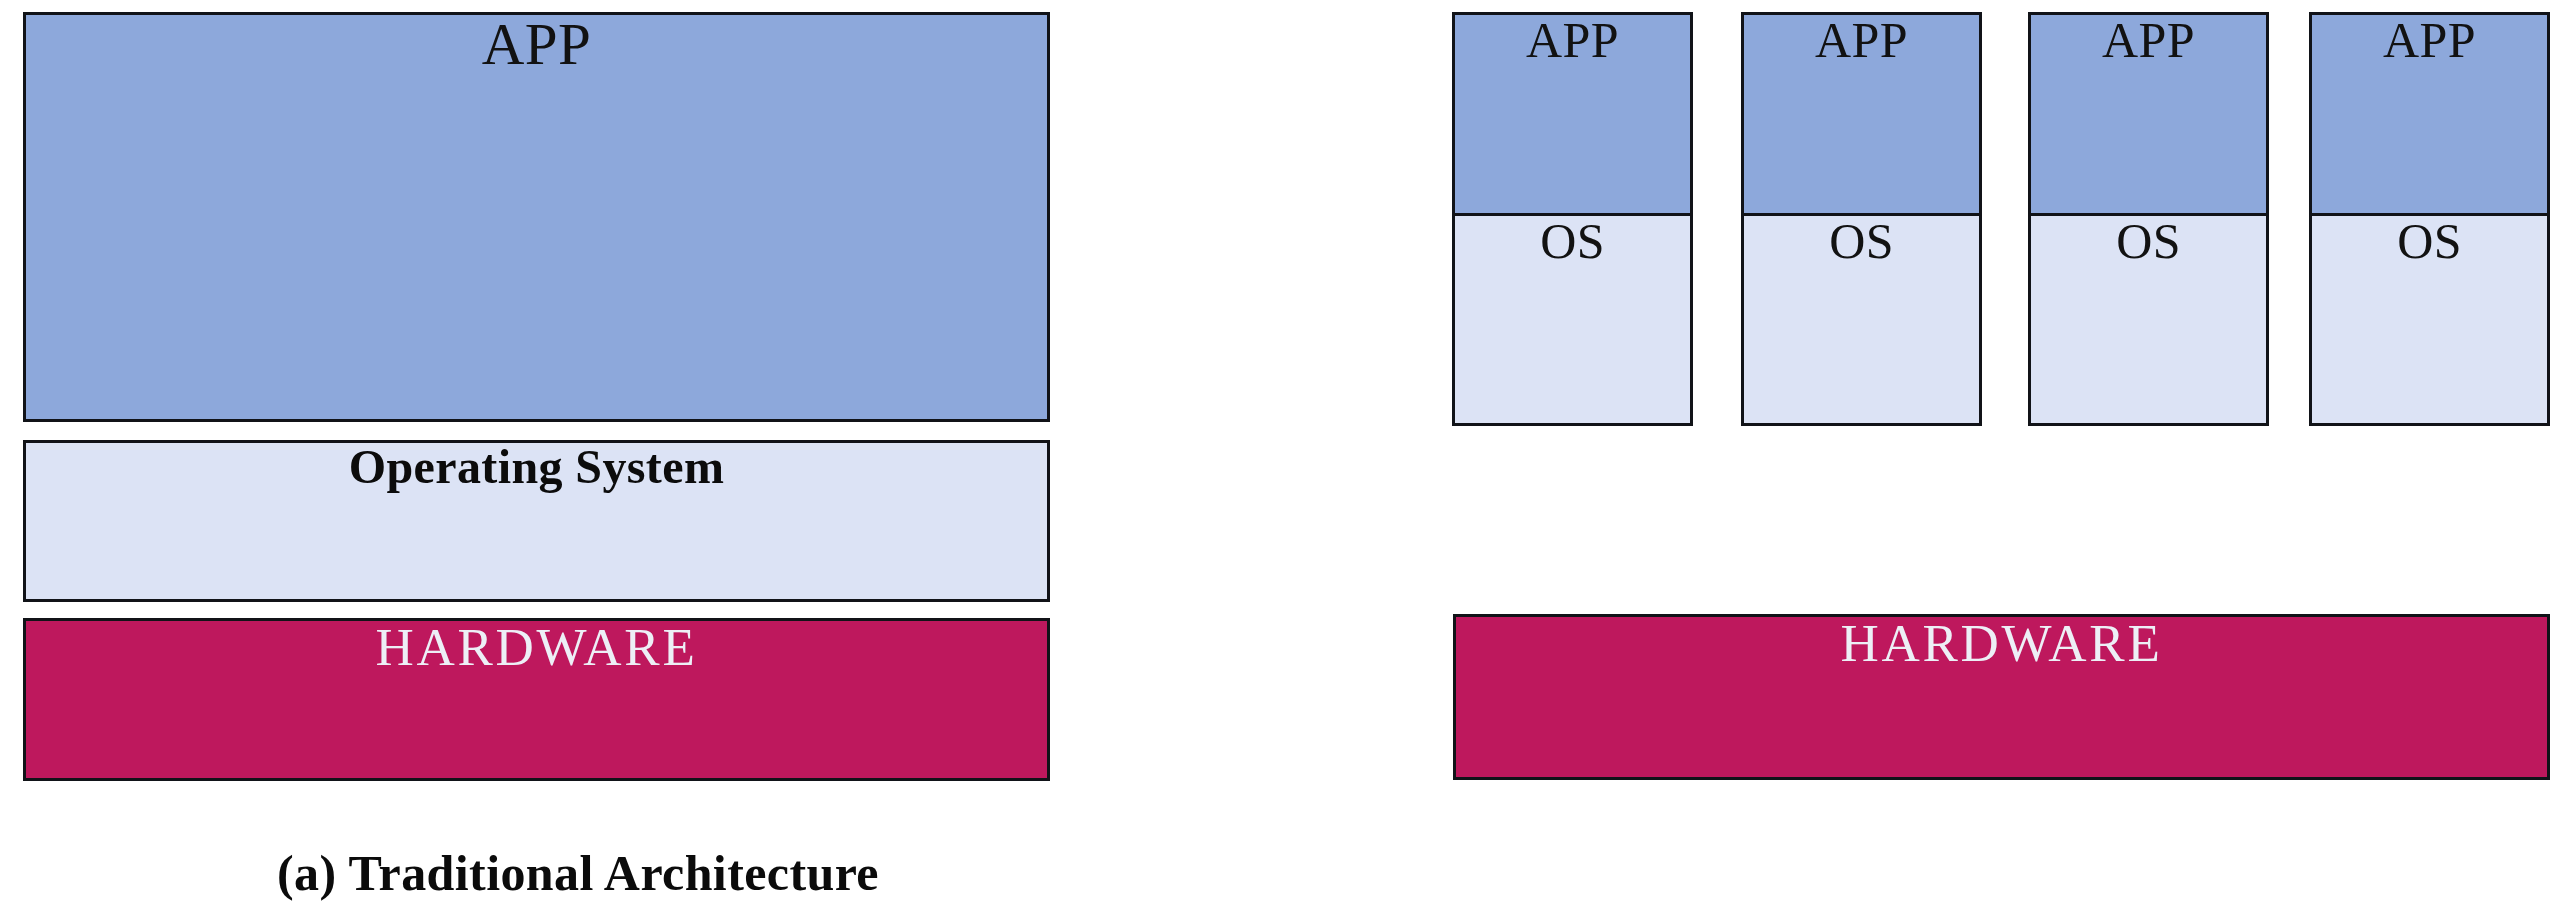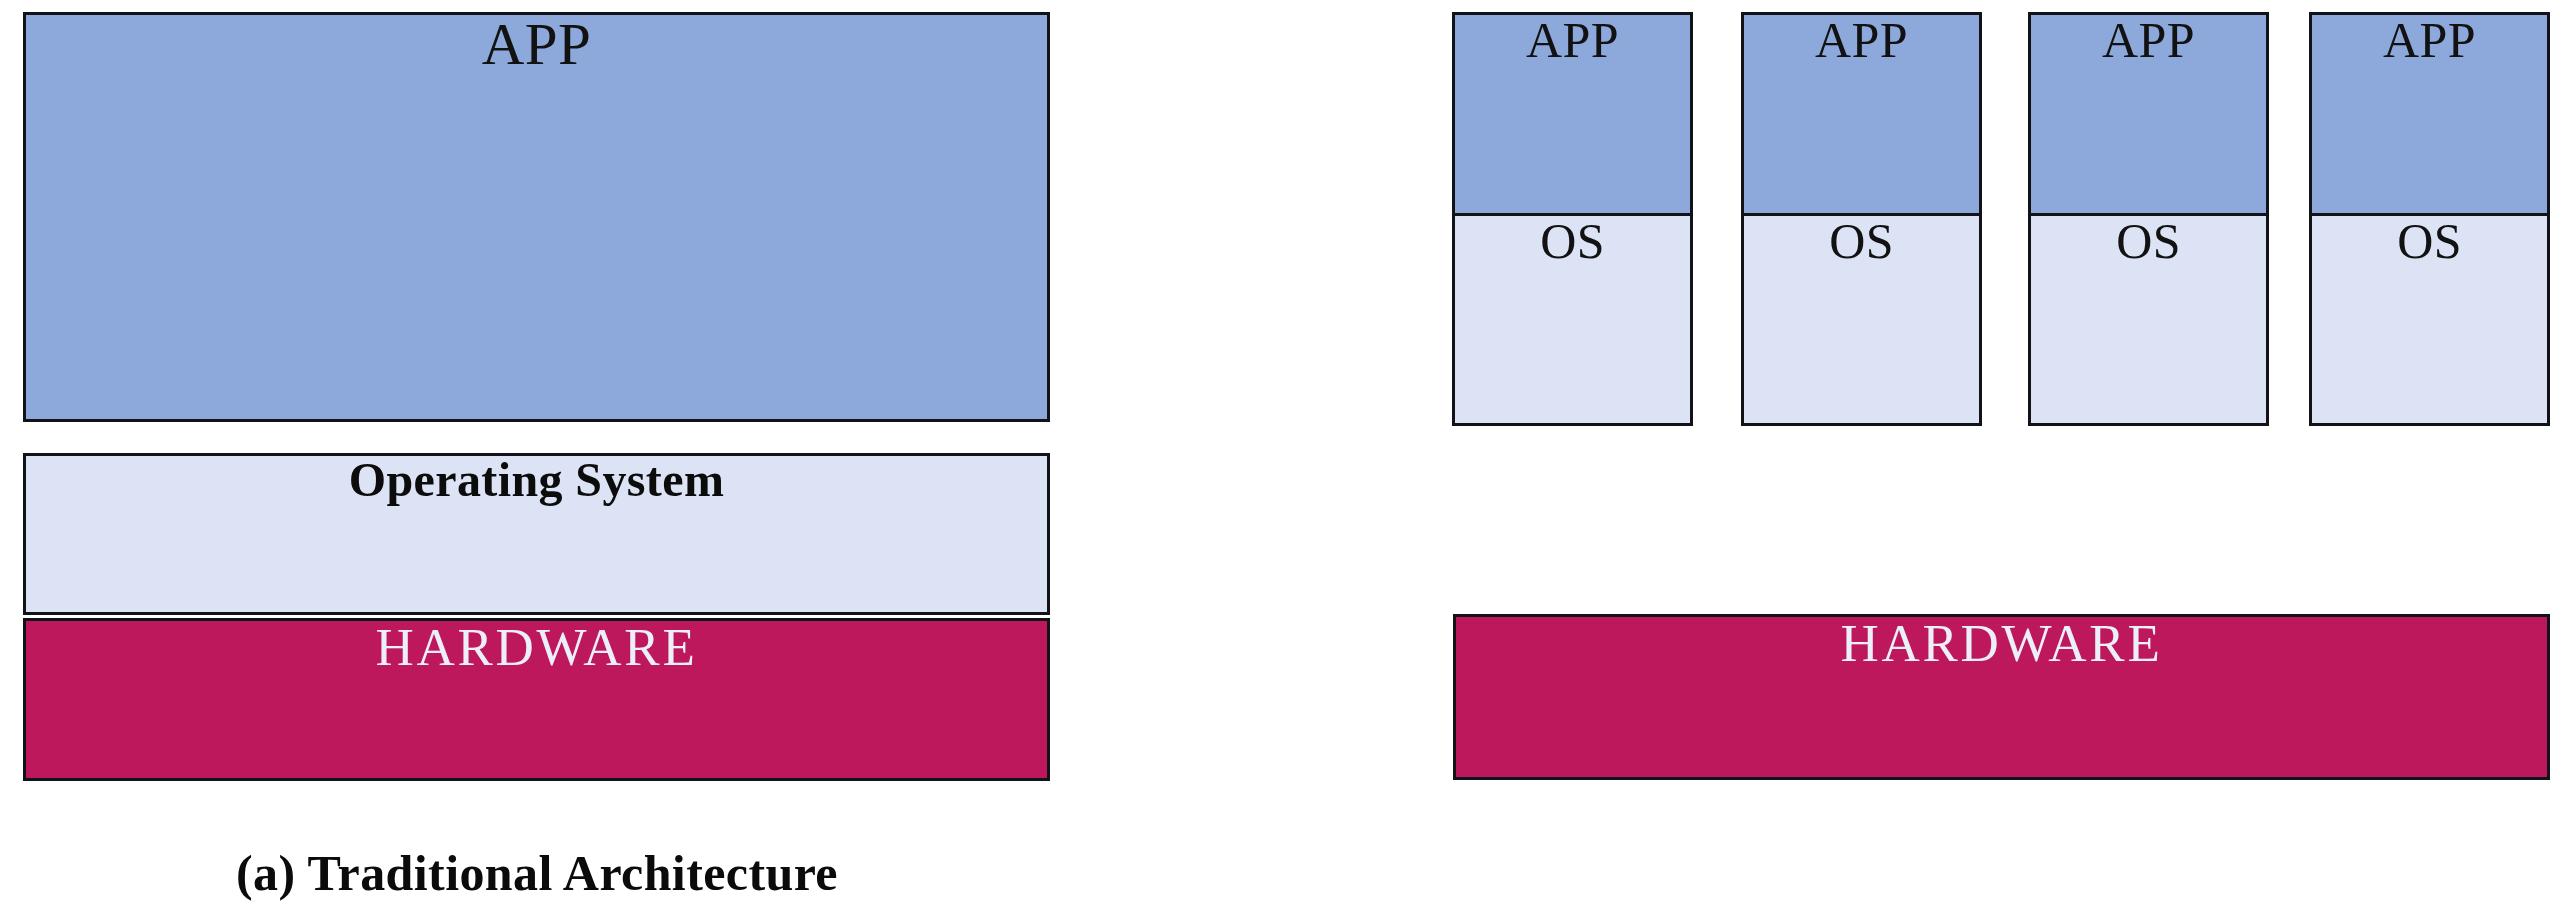--- a/index.html
+++ b/index.html
@@ -59,21 +59,21 @@
     font-weight: 400;
     color: #EDEFF6;
     letter-spacing: 2.7px;
   }
 
   
   #app-box-traditional {
     left: 23px;  top: 11.5px;   width: 1027px; height: 410px;
   }
   #os-box-traditional {
-    left: 23px;  top: 453px;  width: 1027px; height: 162px;
+    left: 23px;  top: 440px;  width: 1027px; height: 162px;
   }
   #hw-box-traditional {
     left: 23px;  top: 618px;  width: 1027px; height: 163px;
   }
 
   
   .vm-column {
     position: absolute;
     top: 11.5px;
     width: 241px;
@@ -114,20 +114,21 @@
 
   
   .caption {
     position: absolute;
     font-size: 50px;
     font-weight: 700;
     color: #0b0b0b;
     white-space: nowrap;
     letter-spacing: 0.4px;
     line-height: 1;
+    padding-left: 41px;
   }
   #caption-traditional {
     left: 0; top: 848px; width: 1074px; text-align: center;
   }
   #caption-virtualization {
     left: 1453px; top: 848px; width: 1097px; text-align: center;
   }
 </style>
 </head>
 <body>

